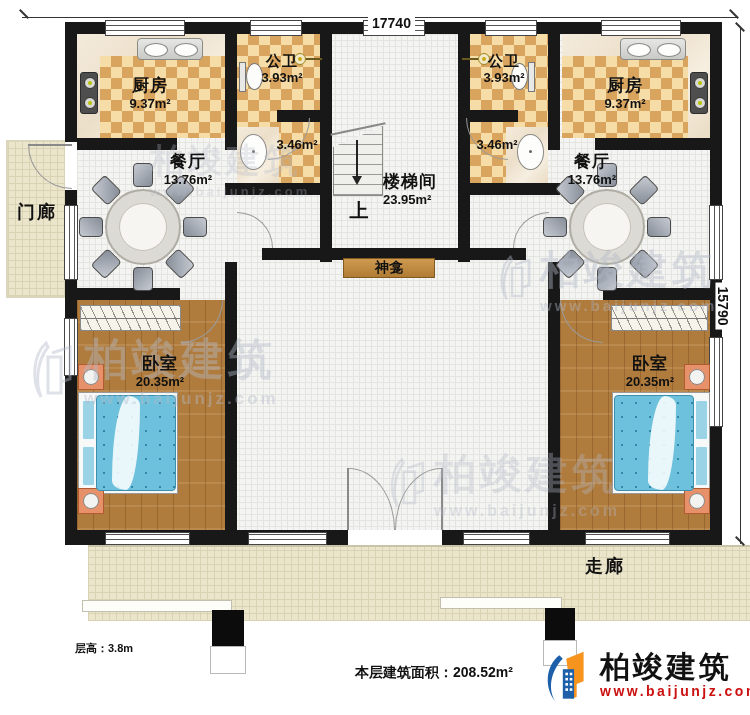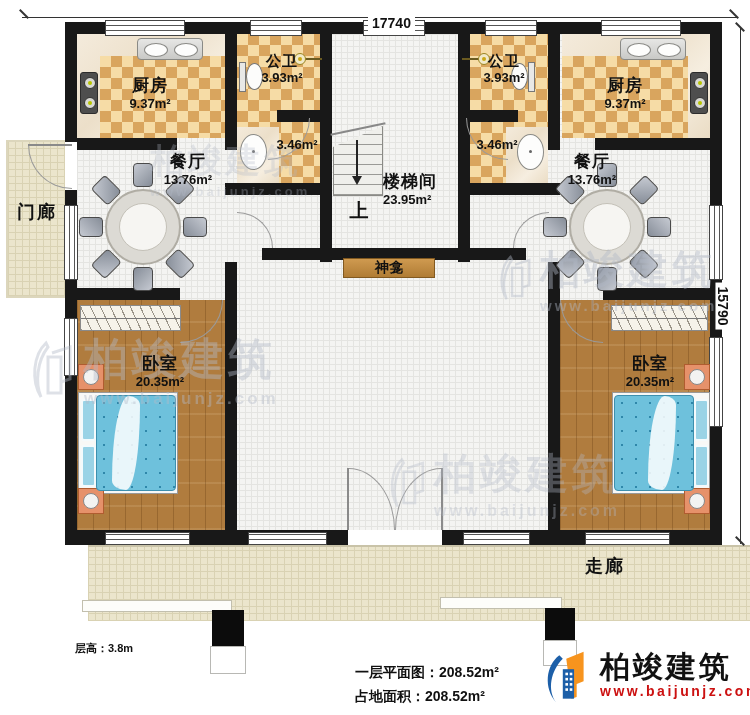--- a/index.html
+++ b/index.html
@@ -335,24 +335,21 @@
   <div class="dimlabel" style="left:368px;top:1px;margin-top:14px;">17740</div>
   <div class="abs dimline" style="left:740px;top:28px;width:1px;height:516px;"></div>
   <div class="abs tick" style="left:734px;top:26px;width:12px;height:2px;"></div>
   <div class="abs tick" style="left:734px;top:540px;width:12px;height:2px;"></div>
   <div class="dimlabel" style="left:700px;top:298px;transform:rotate(90deg);transform-origin:center;">15790</div>
 
   <div class="info" style="left:75px;top:641px;font-size:11px;">
     <span>层高：</span><span>3.8m</span>
   </div>
   <div class="info" style="left:355px;top:664px;font-size:14px;">
-    <span>一层平面图：</span><span>208.52m²</span>
-  </div>
-  <div class="info" style="left:355px;top:688px;font-size:14px;">
-    <span>占地面积：</span><span>208.52m²</span>
+    <span>本层建筑面积：</span><span>208.52m²</span>
   </div>
 
   <div class="brand" style="left:542px;top:648px;">
     <svg width="52" height="58" viewBox="0 0 60 66" style="margin-right:6px;">
       <path d="M20 8 C4 20 2 46 16 62 C6 48 10 26 24 12 Z" fill="#1d5fa8"></path>
       <path d="M28 12 L48 4 L48 38 L40 41 L40 56 L34 58 Z" fill="#f7941e"></path>
       <rect x="24" y="24" width="13" height="34" fill="#1d5fa8"></rect>
       <g fill="#fff">
         <rect x="27" y="28" width="3" height="3"></rect>
           <rect x="32" y="28" width="3" height="3"></rect>

